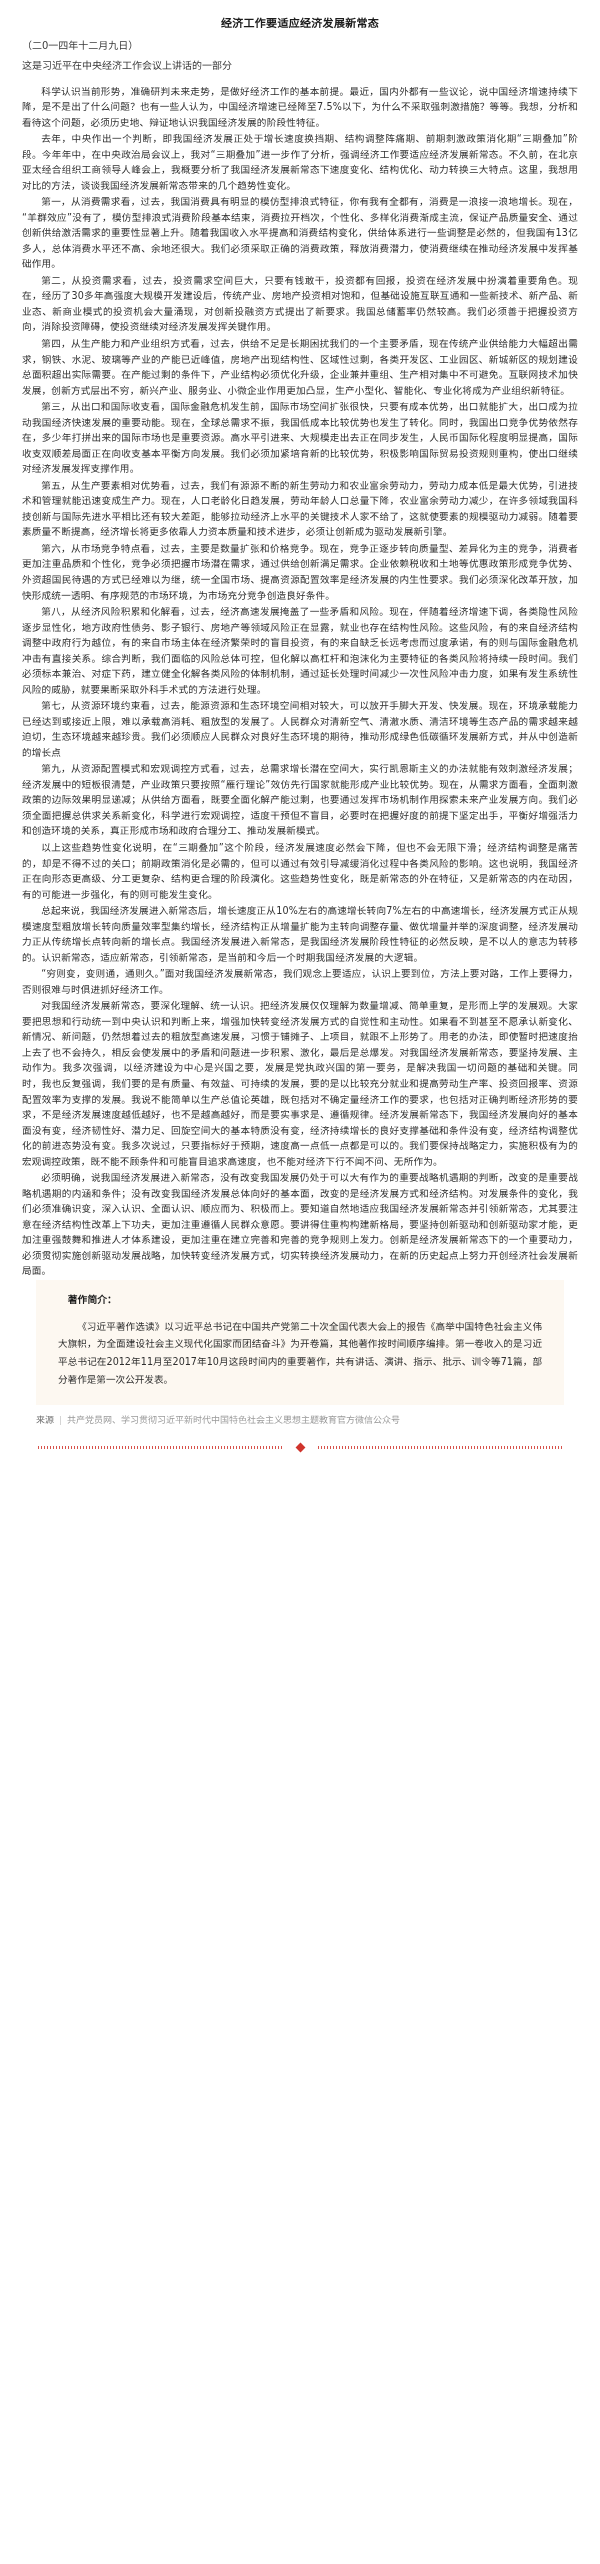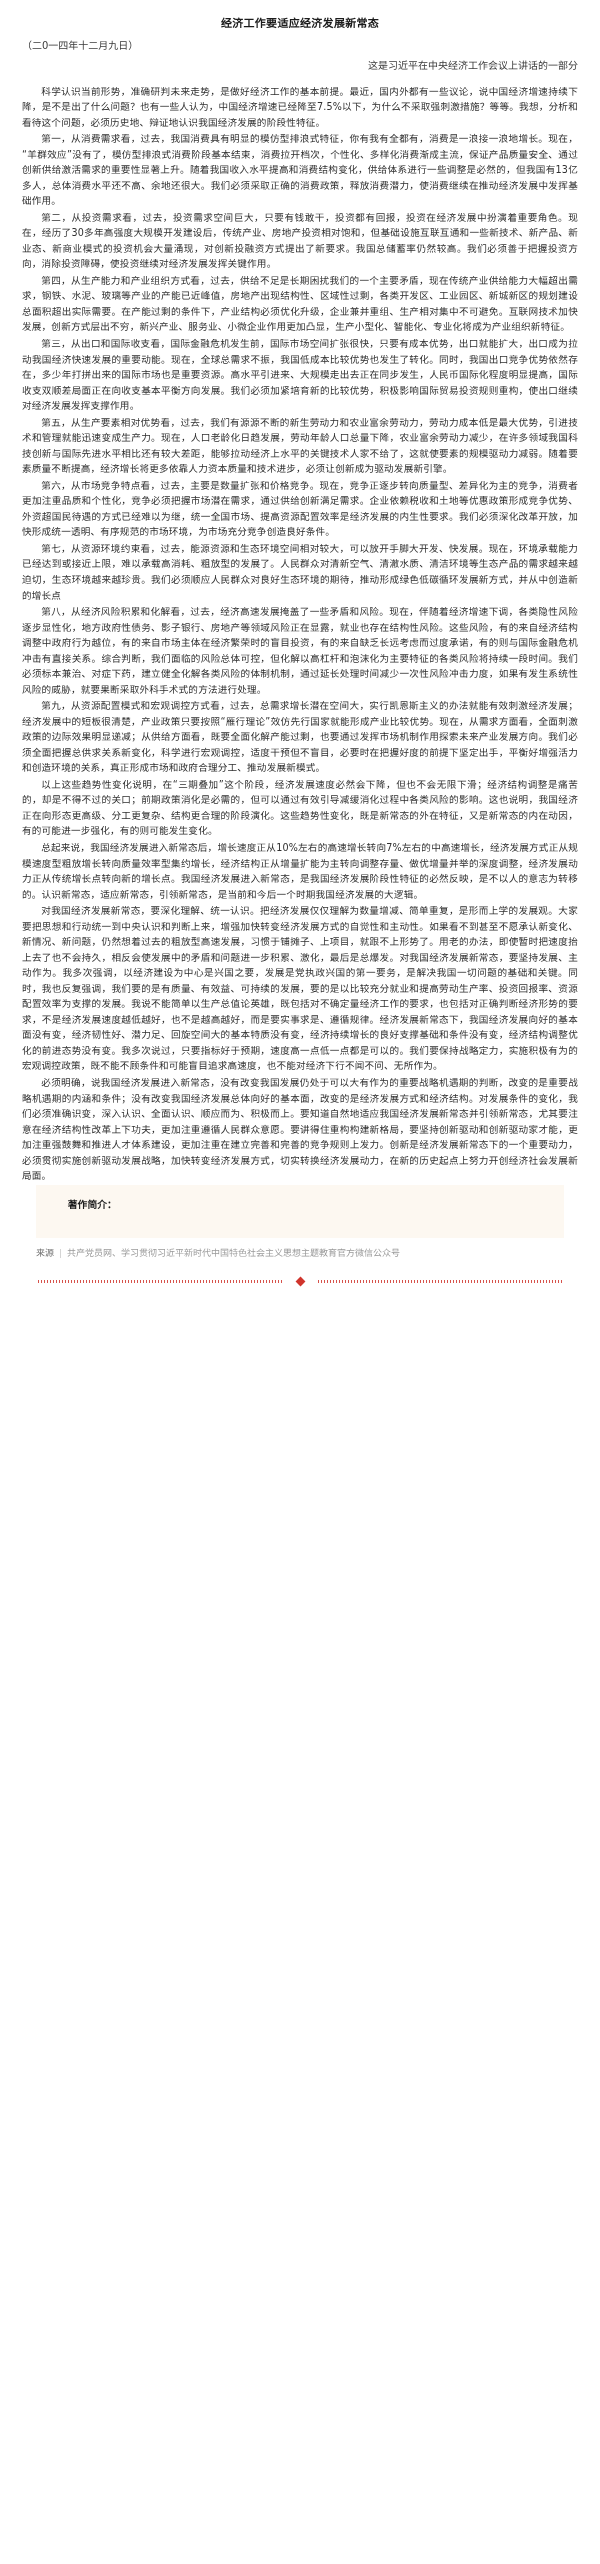--- a/index.html
+++ b/index.html
@@ -29,21 +29,21 @@
     line-height: 1.5;
   }
   .doc-date {
     text-align: left;
     font-size: 10px;
     color: #3a3a3a;
     margin: 0 0 4px 0;
     line-height: 1.6;
   }
   .doc-source-note {
-    text-align: right;
+    text-align: left;
     font-size: 10px;
     color: #3a3a3a;
     margin: 0 0 10px 0;
     line-height: 1.6;
   }
   .body-text p {
     font-size: 9.6px;
     line-height: 1.62;
     text-align: justify;
     text-justify: inter-ideograph;
@@ -120,37 +120,40 @@
 <body>
 
 <div class="page">
 
   <h1 class="doc-title">经济工作要适应经济发展新常态</h1>
   <div class="doc-date">（二0一四年十二月九日）</div>
   <div class="doc-source-note">这是习近平在中央经济工作会议上讲话的一部分</div>
 
   <div class="body-text">
     <p>科学认识当前形势，准确研判未来走势，是做好经济工作的基本前提。最近，国内外都有一些议论，说中国经济增速持续下降，是不是出了什么问题？也有一些人认为，中国经济增速已经降至7.5%以下，为什么不采取强刺激措施？等等。我想，分析和看待这个问题，必须历史地、辩证地认识我国经济发展的阶段性特征。</p>
+    <p>去年，中央作出一个判断，即我国经济发展正处于增长速度换挡期、结构调整阵痛期、前期刺激政策消化期“三期叠加”阶段。今年年中，在中央政治局会议上，我对“三期叠加”进一步作了分析，强调经济工作要适应经济发展新常态。不久前，在北京亚太经合组织工商领导人峰会上，我概要分析了我国经济发展新常态下速度变化、结构优化、动力转换三大特点。这里，我想用对比的方法，谈谈我国经济发展新常态带来的几个趋势性变化。</p>
     <p>第一，从消费需求看，过去，我国消费具有明显的模仿型排浪式特征，你有我有全都有，消费是一浪接一浪地增长。现在，“羊群效应”没有了，模仿型排浪式消费阶段基本结束，消费拉开档次，个性化、多样化消费渐成主流，保证产品质量安全、通过创新供给激活需求的重要性显著上升。随着我国收入水平提高和消费结构变化，供给体系进行一些调整是必然的，但我国有13亿多人，总体消费水平还不高、余地还很大。我们必须采取正确的消费政策，释放消费潜力，使消费继续在推动经济发展中发挥基础作用。</p>
     <p>第二，从投资需求看，过去，投资需求空间巨大，只要有钱敢干，投资都有回报，投资在经济发展中扮演着重要角色。现在，经历了30多年高强度大规模开发建设后，传统产业、房地产投资相对饱和，但基础设施互联互通和一些新技术、新产品、新业态、新商业模式的投资机会大量涌现，对创新投融资方式提出了新要求。我国总储蓄率仍然较高。我们必须善于把握投资方向，消除投资障碍，使投资继续对经济发展发挥关键作用。</p>
     <p>第四，从生产能力和产业组织方式看，过去，供给不足是长期困扰我们的一个主要矛盾，现在传统产业供给能力大幅超出需求，钢铁、水泥、玻璃等产业的产能已近峰值，房地产出现结构性、区域性过剩，各类开发区、工业园区、新城新区的规划建设总面积超出实际需要。在产能过剩的条件下，产业结构必须优化升级，企业兼并重组、生产相对集中不可避免。互联网技术加快发展，创新方式层出不穷，新兴产业、服务业、小微企业作用更加凸显，生产小型化、智能化、专业化将成为产业组织新特征。</p>
     <p>第三，从出口和国际收支看，国际金融危机发生前，国际市场空间扩张很快，只要有成本优势，出口就能扩大，出口成为拉动我国经济快速发展的重要动能。现在，全球总需求不振，我国低成本比较优势也发生了转化。同时，我国出口竞争优势依然存在，多少年打拼出来的国际市场也是重要资源。高水平引进来、大规模走出去正在同步发生，人民币国际化程度明显提高，国际收支双顺差局面正在向收支基本平衡方向发展。我们必须加紧培育新的比较优势，积极影响国际贸易投资规则重构，使出口继续对经济发展发挥支撑作用。</p>
     <p>第五，从生产要素相对优势看，过去，我们有源源不断的新生劳动力和农业富余劳动力，劳动力成本低是最大优势，引进技术和管理就能迅速变成生产力。现在，人口老龄化日趋发展，劳动年龄人口总量下降，农业富余劳动力减少，在许多领域我国科技创新与国际先进水平相比还有较大差距，能够拉动经济上水平的关键技术人家不给了，这就使要素的规模驱动力减弱。随着要素质量不断提高，经济增长将更多依靠人力资本质量和技术进步，必须让创新成为驱动发展新引擎。</p>
     <p>第六，从市场竞争特点看，过去，主要是数量扩张和价格竞争。现在，竞争正逐步转向质量型、差异化为主的竞争，消费者更加注重品质和个性化，竞争必须把握市场潜在需求，通过供给创新满足需求。企业依赖税收和土地等优惠政策形成竞争优势、外资超国民待遇的方式已经难以为继，统一全国市场、提高资源配置效率是经济发展的内生性要求。我们必须深化改革开放，加快形成统一透明、有序规范的市场环境，为市场充分竞争创造良好条件。</p>
+    <p>第八，从经济风险积累和化解看，过去，经济高速发展掩盖了一些矛盾和风险。现在，伴随着经济增速下调，各类隐性风险逐步显性化，地方政府性债务、影子银行、房地产等领域风险正在显露，就业也存在结构性风险。这些风险，有的来自经济结构调整中政府行为越位，有的来自市场主体在经济繁荣时的盲目投资，有的来自缺乏长远考虑而过度承诺，有的则与国际金融危机冲击有直接关系。综合判断，我们面临的风险总体可控，但化解以高杠杆和泡沫化为主要特征的各类风险将持续一段时间。我们必须标本兼治、对症下药，建立健全化解各类风险的体制机制，通过延长处理时间减少一次性风险冲击力度，如果有发生系统性风险的威胁，就要果断采取外科手术式的方法进行处理。</p>
     <p>第七，从资源环境约束看，过去，能源资源和生态环境空间相对较大，可以放开手脚大开发、快发展。现在，环境承载能力已经达到或接近上限，难以承载高消耗、粗放型的发展了。人民群众对清新空气、清澈水质、清洁环境等生态产品的需求越来越迫切，生态环境越来越珍贵。我们必须顺应人民群众对良好生态环境的期待，推动形成绿色低碳循环发展新方式，并从中创造新的增长点</p>
-    <p>第八，从经济风险积累和化解看，过去，经济高速发展掩盖了一些矛盾和风险。现在，伴随着经济增速下调，各类隐性风险逐步显性化，地方政府性债务、影子银行、房地产等领域风险正在显露，就业也存在结构性风险。这些风险，有的来自经济结构调整中政府行为越位，有的来自市场主体在经济繁荣时的盲目投资，有的来自缺乏长远考虑而过度承诺，有的则与国际金融危机冲击有直接关系。综合判断，我们面临的风险总体可控，但化解以高杠杆和泡沫化为主要特征的各类风险将持续一段时间。我们必须标本兼治、对症下药，建立健全化解各类风险的体制机制，通过延长处理时间减少一次性风险冲击力度，如果有发生系统性风险的威胁，就要果断采取外科手术式的方法进行处理。</p>
     <p>第九，从资源配置模式和宏观调控方式看，过去，总需求增长潜在空间大，实行凯恩斯主义的办法就能有效刺激经济发展；经济发展中的短板很清楚，产业政策只要按照“雁行理论”效仿先行国家就能形成产业比较优势。现在，从需求方面看，全面刺激政策的边际效果明显递减；从供给方面看，既要全面化解产能过剩，也要通过发挥市场机制作用探索未来产业发展方向。我们必须全面把握总供求关系新变化，科学进行宏观调控，适度干预但不盲目，必要时在把握好度的前提下坚定出手，平衡好增强活力和创造环境的关系，真正形成市场和政府合理分工、推动发展新模式。</p>
     <p>以上这些趋势性变化说明，在“三期叠加”这个阶段，经济发展速度必然会下降，但也不会无限下滑；经济结构调整是痛苦的，却是不得不过的关口；前期政策消化是必需的，但可以通过有效引导减缓消化过程中各类风险的影响。这也说明，我国经济正在向形态更高级、分工更复杂、结构更合理的阶段演化。这些趋势性变化，既是新常态的外在特征，又是新常态的内在动因，有的可能进一步强化，有的则可能发生变化。</p>
     <p>总起来说，我国经济发展进入新常态后，增长速度正从10%左右的高速增长转向7%左右的中高速增长，经济发展方式正从规模速度型粗放增长转向质量效率型集约增长，经济结构正从增量扩能为主转向调整存量、做优增量并举的深度调整，经济发展动力正从传统增长点转向新的增长点。我国经济发展进入新常态，是我国经济发展阶段性特征的必然反映，是不以人的意志为转移的。认识新常态，适应新常态，引领新常态，是当前和今后一个时期我国经济发展的大逻辑。</p>
+    <p>“穷则变，变则通，通则久。”面对我国经济发展新常态，我们观念上要适应，认识上要到位，方法上要对路，工作上要得力，否则很难与时俱进抓好经济工作。</p>
     <p>对我国经济发展新常态，要深化理解、统一认识。把经济发展仅仅理解为数量增减、简单重复，是形而上学的发展观。大家要把思想和行动统一到中央认识和判断上来，增强加快转变经济发展方式的自觉性和主动性。如果看不到甚至不愿承认新变化、新情况、新问题，仍然想着过去的粗放型高速发展，习惯于铺摊子、上项目，就跟不上形势了。用老的办法，即使暂时把速度抬上去了也不会持久，相反会使发展中的矛盾和问题进一步积累、激化，最后是总爆发。对我国经济发展新常态，要坚持发展、主动作为。我多次强调，以经济建设为中心是兴国之要，发展是党执政兴国的第一要务，是解决我国一切问题的基础和关键。同时，我也反复强调，我们要的是有质量、有效益、可持续的发展，要的是以比较充分就业和提高劳动生产率、投资回报率、资源配置效率为支撑的发展。我说不能简单以生产总值论英雄，既包括对不确定量经济工作的要求，也包括对正确判断经济形势的要求，不是经济发展速度越低越好，也不是越高越好，而是要实事求是、遵循规律。经济发展新常态下，我国经济发展向好的基本面没有变，经济韧性好、潜力足、回旋空间大的基本特质没有变，经济持续增长的良好支撑基础和条件没有变，经济结构调整优化的前进态势没有变。我多次说过，只要指标好于预期，速度高一点低一点都是可以的。我们要保持战略定力，实施积极有为的宏观调控政策，既不能不顾条件和可能盲目追求高速度，也不能对经济下行不闻不问、无所作为。</p>
     <p>必须明确，说我国经济发展进入新常态，没有改变我国发展仍处于可以大有作为的重要战略机遇期的判断，改变的是重要战略机遇期的内涵和条件；没有改变我国经济发展总体向好的基本面，改变的是经济发展方式和经济结构。对发展条件的变化，我们必须准确识变，深入认识、全面认识、顺应而为、积极而上。要知道自然地适应我国经济发展新常态并引领新常态，尤其要注意在经济结构性改革上下功夫，更加注重遵循人民群众意愿。要讲得住重构构建新格局，要坚持创新驱动和创新驱动家才能，更加注重强鼓舞和推进人才体系建设，更加注重在建立完善和完善的竞争规则上发力。创新是经济发展新常态下的一个重要动力，必须贯彻实施创新驱动发展战略，加快转变经济发展方式，切实转换经济发展动力，在新的历史起点上努力开创经济社会发展新局面。</p>
   </div>
 
   <div class="notebox">
     <div class="notebox-title">著作简介：</div>
+    <p>《习近平著作选读》以习近平总书记在中国共产党第二十次全国代表大会上的报告《高举中国特色社会主义伟大旗帜，为全面建设社会主义现代化国家而团结奋斗》为开卷篇，其他著作按时间顺序编排。第一卷收入的是习近平总书记在2012年11月至2017年10月这段时间内的重要著作，共有讲话、演讲、指示、批示、训令等71篇，部分著作是第一次公开发表。</p>
   </div>
 
   <div class="footer-source">
     <span class="src-label">来源</span>
     <span class="src-sep">|</span>
     <span class="src-text">共产党员网、学习贯彻习近平新时代中国特色社会主义思想主题教育官方微信公众号</span>
   </div>
 
   <div class="ornament">
     <span class="orn-line"></span>

